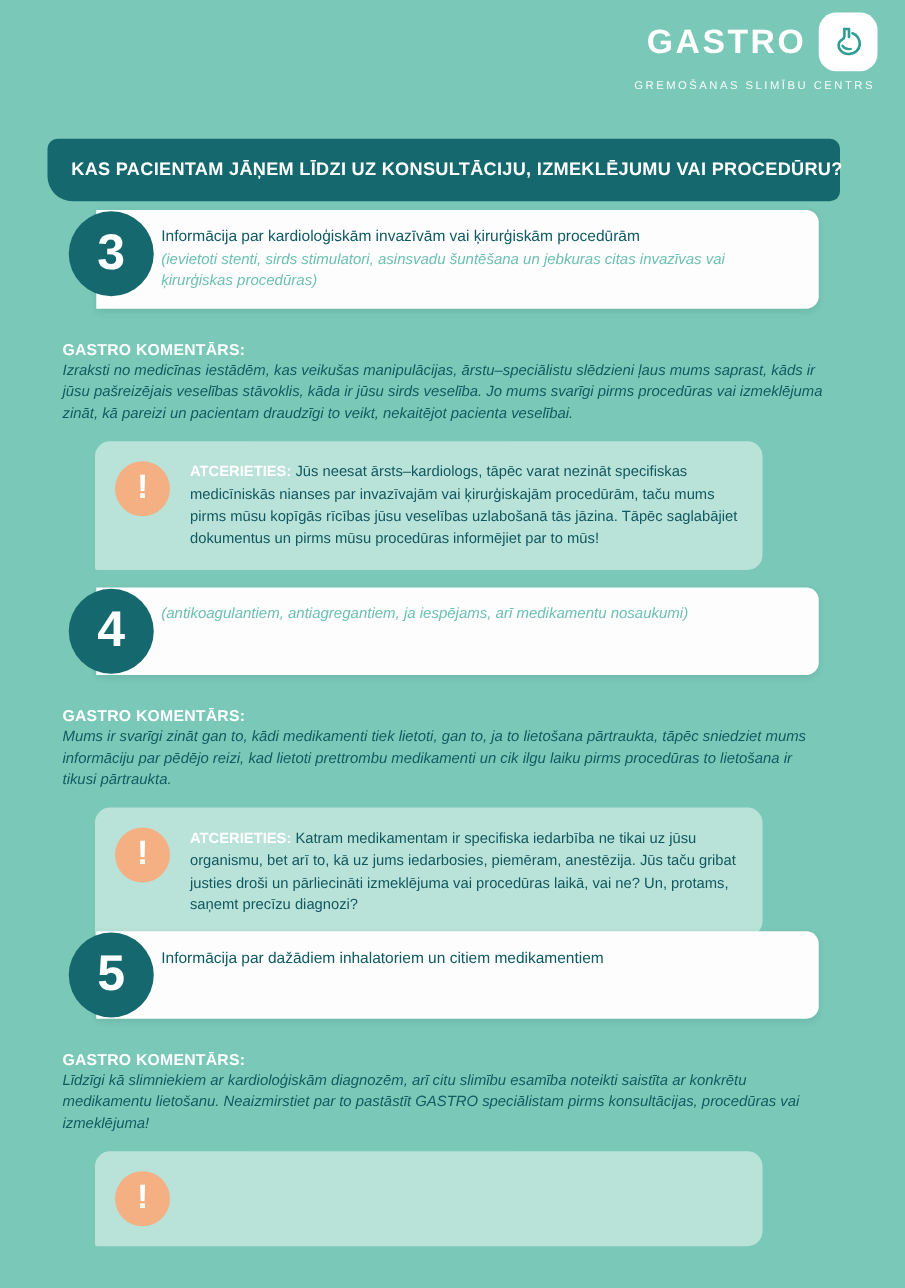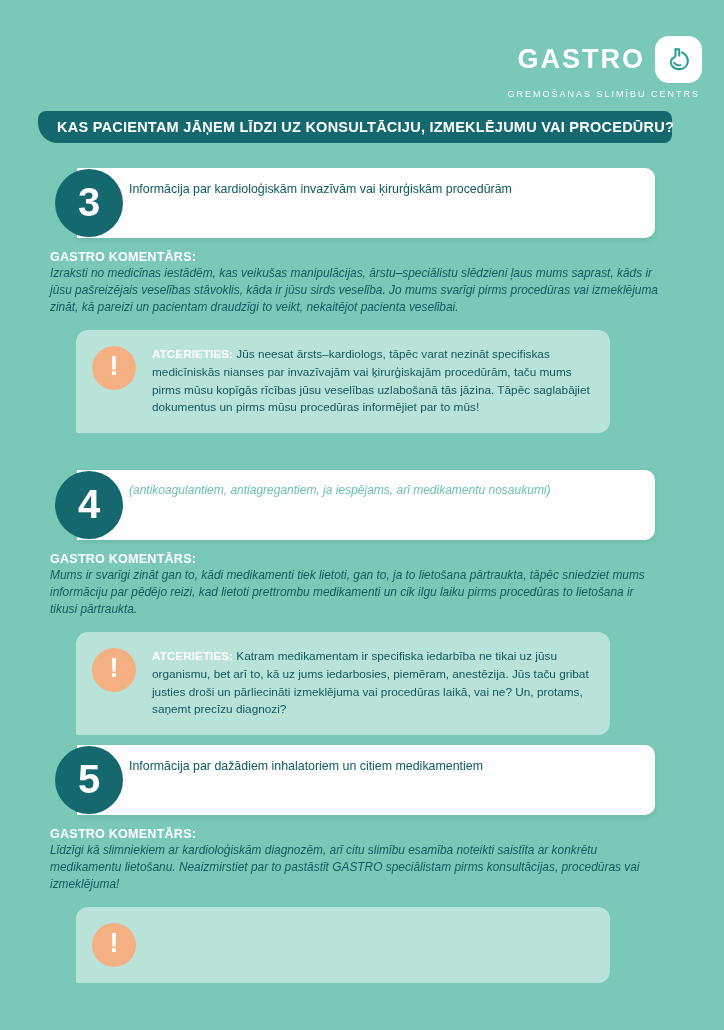--- a/index.html
+++ b/index.html
@@ -12,21 +12,21 @@
     height: 1030px;
     background: #7ac8b8;
     font-family: "Liberation Sans", sans-serif;
     overflow: hidden;
     position: relative;
   }
 
   
   .logo-area {
     position: absolute;
-    top: 36px;
+    top: 10px;
     right: 22px;
     display: flex;
     flex-direction: column;
     align-items: flex-end;
   }
   .logo-row {
     display: flex;
     align-items: center;
     gap: 10px;
   }
@@ -54,21 +54,21 @@
     margin-right: 2px;
     opacity: .95;
   }
 
   
   .banner {
     position: absolute;
     left: 38px;
     top: 111px;
     width: 634px;
-    height: 32px;
+    height: 50px;
     background: #15696e;
     border-radius: 8px 8px 8px 20px;
     display: flex;
     align-items: center;
   }
   .banner-text {
     color: #ffffff;
     font-size: 14.5px;
     font-weight: bold;
     letter-spacing: .25px;
@@ -123,21 +123,21 @@
   }
   .card-sub {
     color: #6cbfb2;
     font-size: 12px;
     font-style: italic;
     line-height: 1.42;
   }
 
   
   .comment {
-    margin: 12px 0 0 50px;
+    margin: 26px 0 0 50px;
     width: 610px;
   }
   .comment-head {
     color: #ffffff;
     font-size: 12.6px;
     font-weight: bold;
     letter-spacing: .2px;
     margin-bottom: 1px;
   }
   .comment-body {
@@ -205,20 +205,21 @@
 </div>
 
 <div class="banner">
   <span class="banner-text">KAS PACIENTAM JĀŅEM LĪDZI UZ KONSULTĀCIJU, IZMEKLĒJUMU VAI PROCEDŪRU?</span>
 </div>
 
 <div class="section" id="section-3">
   <div class="card">
     <div class="num-circle">3</div>
     <div class="card-title">Informācija par kardioloģiskām invazīvām vai ķirurģiskām procedūrām</div>
+    <div class="card-sub">(ievietoti stenti, sirds stimulatori, asinsvadu šuntēšana un jebkuras citas invazīvas vai ķirurģiskas procedūras)</div>
   </div>
   <div class="comment">
     <div class="comment-head">GASTRO KOMENTĀRS:</div>
     <div class="comment-body">Izraksti no medicīnas iestādēm, kas veikušas manipulācijas, ārstu–speciālistu slēdzieni ļaus mums saprast, kāds ir jūsu pašreizējais veselības stāvoklis, kāda ir jūsu sirds veselība. Jo mums svarīgi pirms procedūras vai izmeklējuma zināt, kā pareizi un pacientam draudzīgi to veikt, nekaitējot pacienta veselībai.</div>
   </div>
   <div class="remember">
     <div class="bang">!</div>
     <div class="remember-text">
       <b>ATCERIETIES:</b>
       <span>Jūs neesat ārsts–kardiologs, tāpēc varat nezināt specifiskas medicīniskās nianses par invazīvajām vai ķirurģiskajām procedūrām, taču mums pirms mūsu kopīgās rīcības jūsu veselības uzlabošanā tās jāzina. Tāpēc saglabājiet dokumentus un pirms mūsu procedūras informējiet par to mūs!</span>

